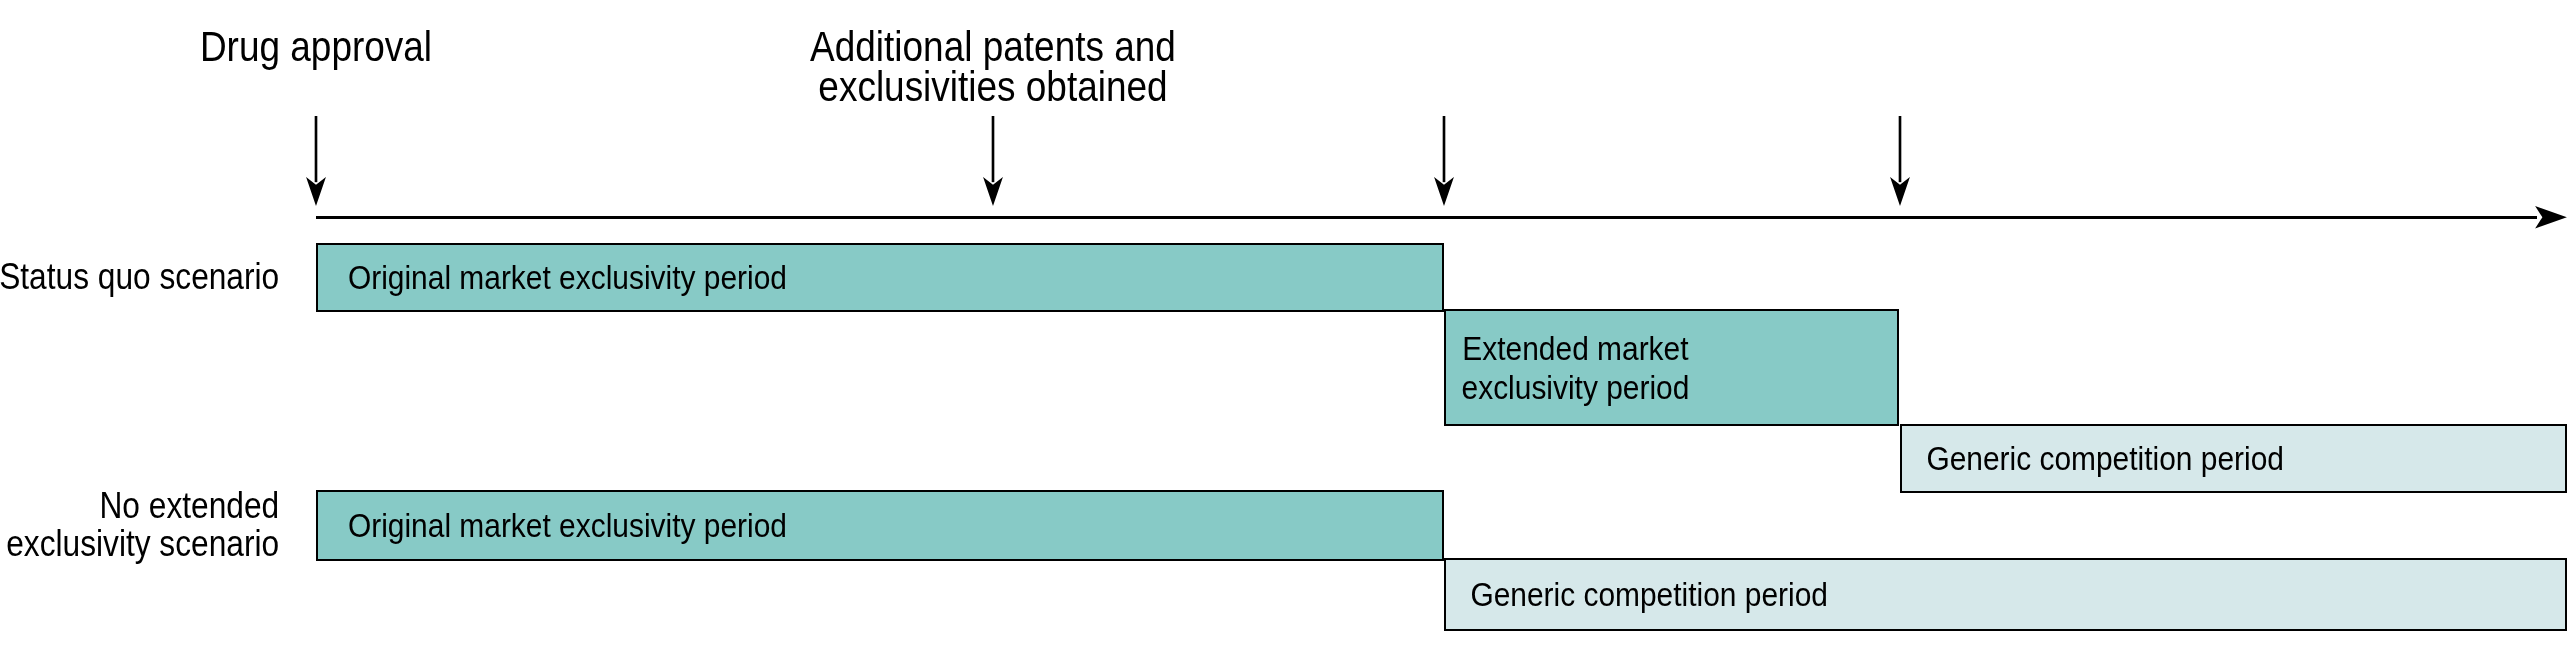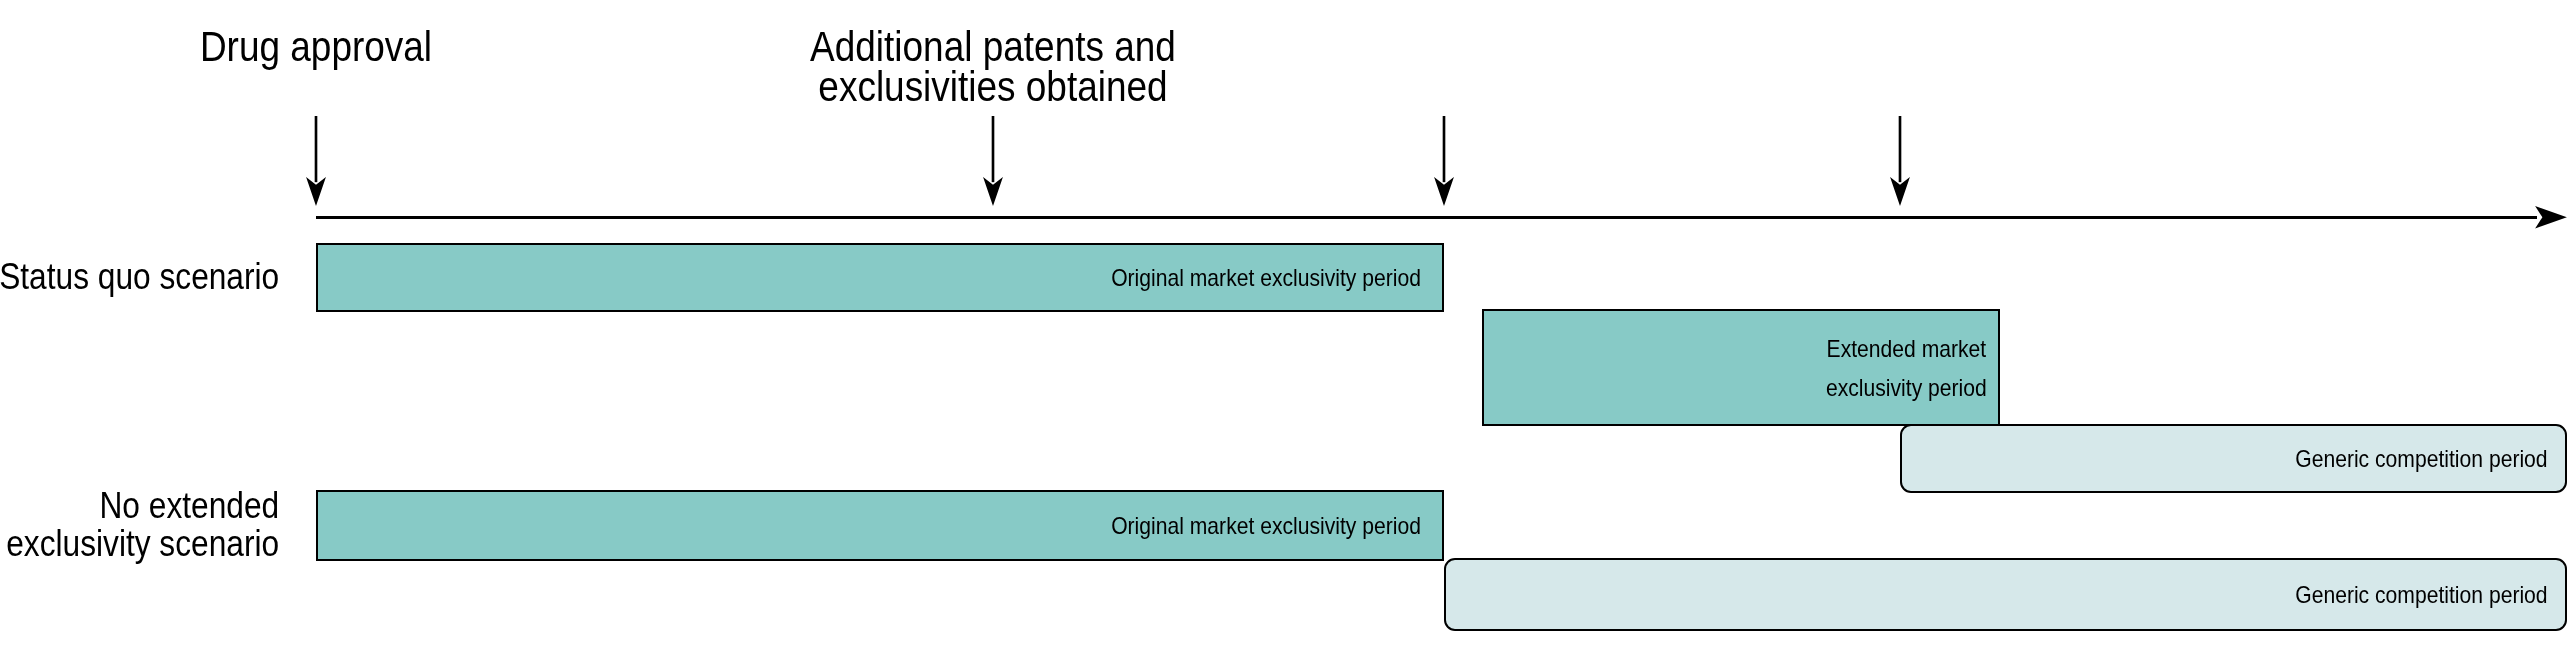--- a/index.html
+++ b/index.html
@@ -61,31 +61,31 @@
   .s1 { top: 258px; }
   .s2 { top: 487px; }
 
   
   .bar {
     position: absolute;
     box-sizing: border-box;
     border: 2.6px solid var(--border, #000000);
     display: flex;
     align-items: center;
-    justify-content: flex-end;
-    font-size: 24px;
+    justify-content: flex-start;
+    font-size: 34px;
     line-height: 39px;
     text-align: center;
     white-space: nowrap;
   }
   .bar.exclusivity { background: var(--teal, #87CAC6); }
-  .bar.generic    { background: var(--light, #D6E8EA); border-radius: 11px; }
+  .bar.generic    { background: var(--light, #D6E8EA); }
   .bar-label { transform: scaleX(0.88); transform-origin: center; }
   .b1 { left: 316px;  top: 243px; width: 1128px; height: 69px; }
-  .b2 { left: 1444px; top: 309px; width: 518px;  height: 117px; margin-left: 38px; }
+  .b2 { left: 1444px; top: 309px; width: 455px;  height: 117px; }
   .b3 { left: 1900px; top: 424px; width: 667px; height: 69px; }
   .b4 { left: 316px;  top: 490px; width: 1128px; height: 71px; }
   .b5 { left: 1444px; top: 558px; width: 1123px; height: 73px; }
 </style>
 </head>
 <body>
 
 <div class="canvas">
 
   <div class="milestone m1">

